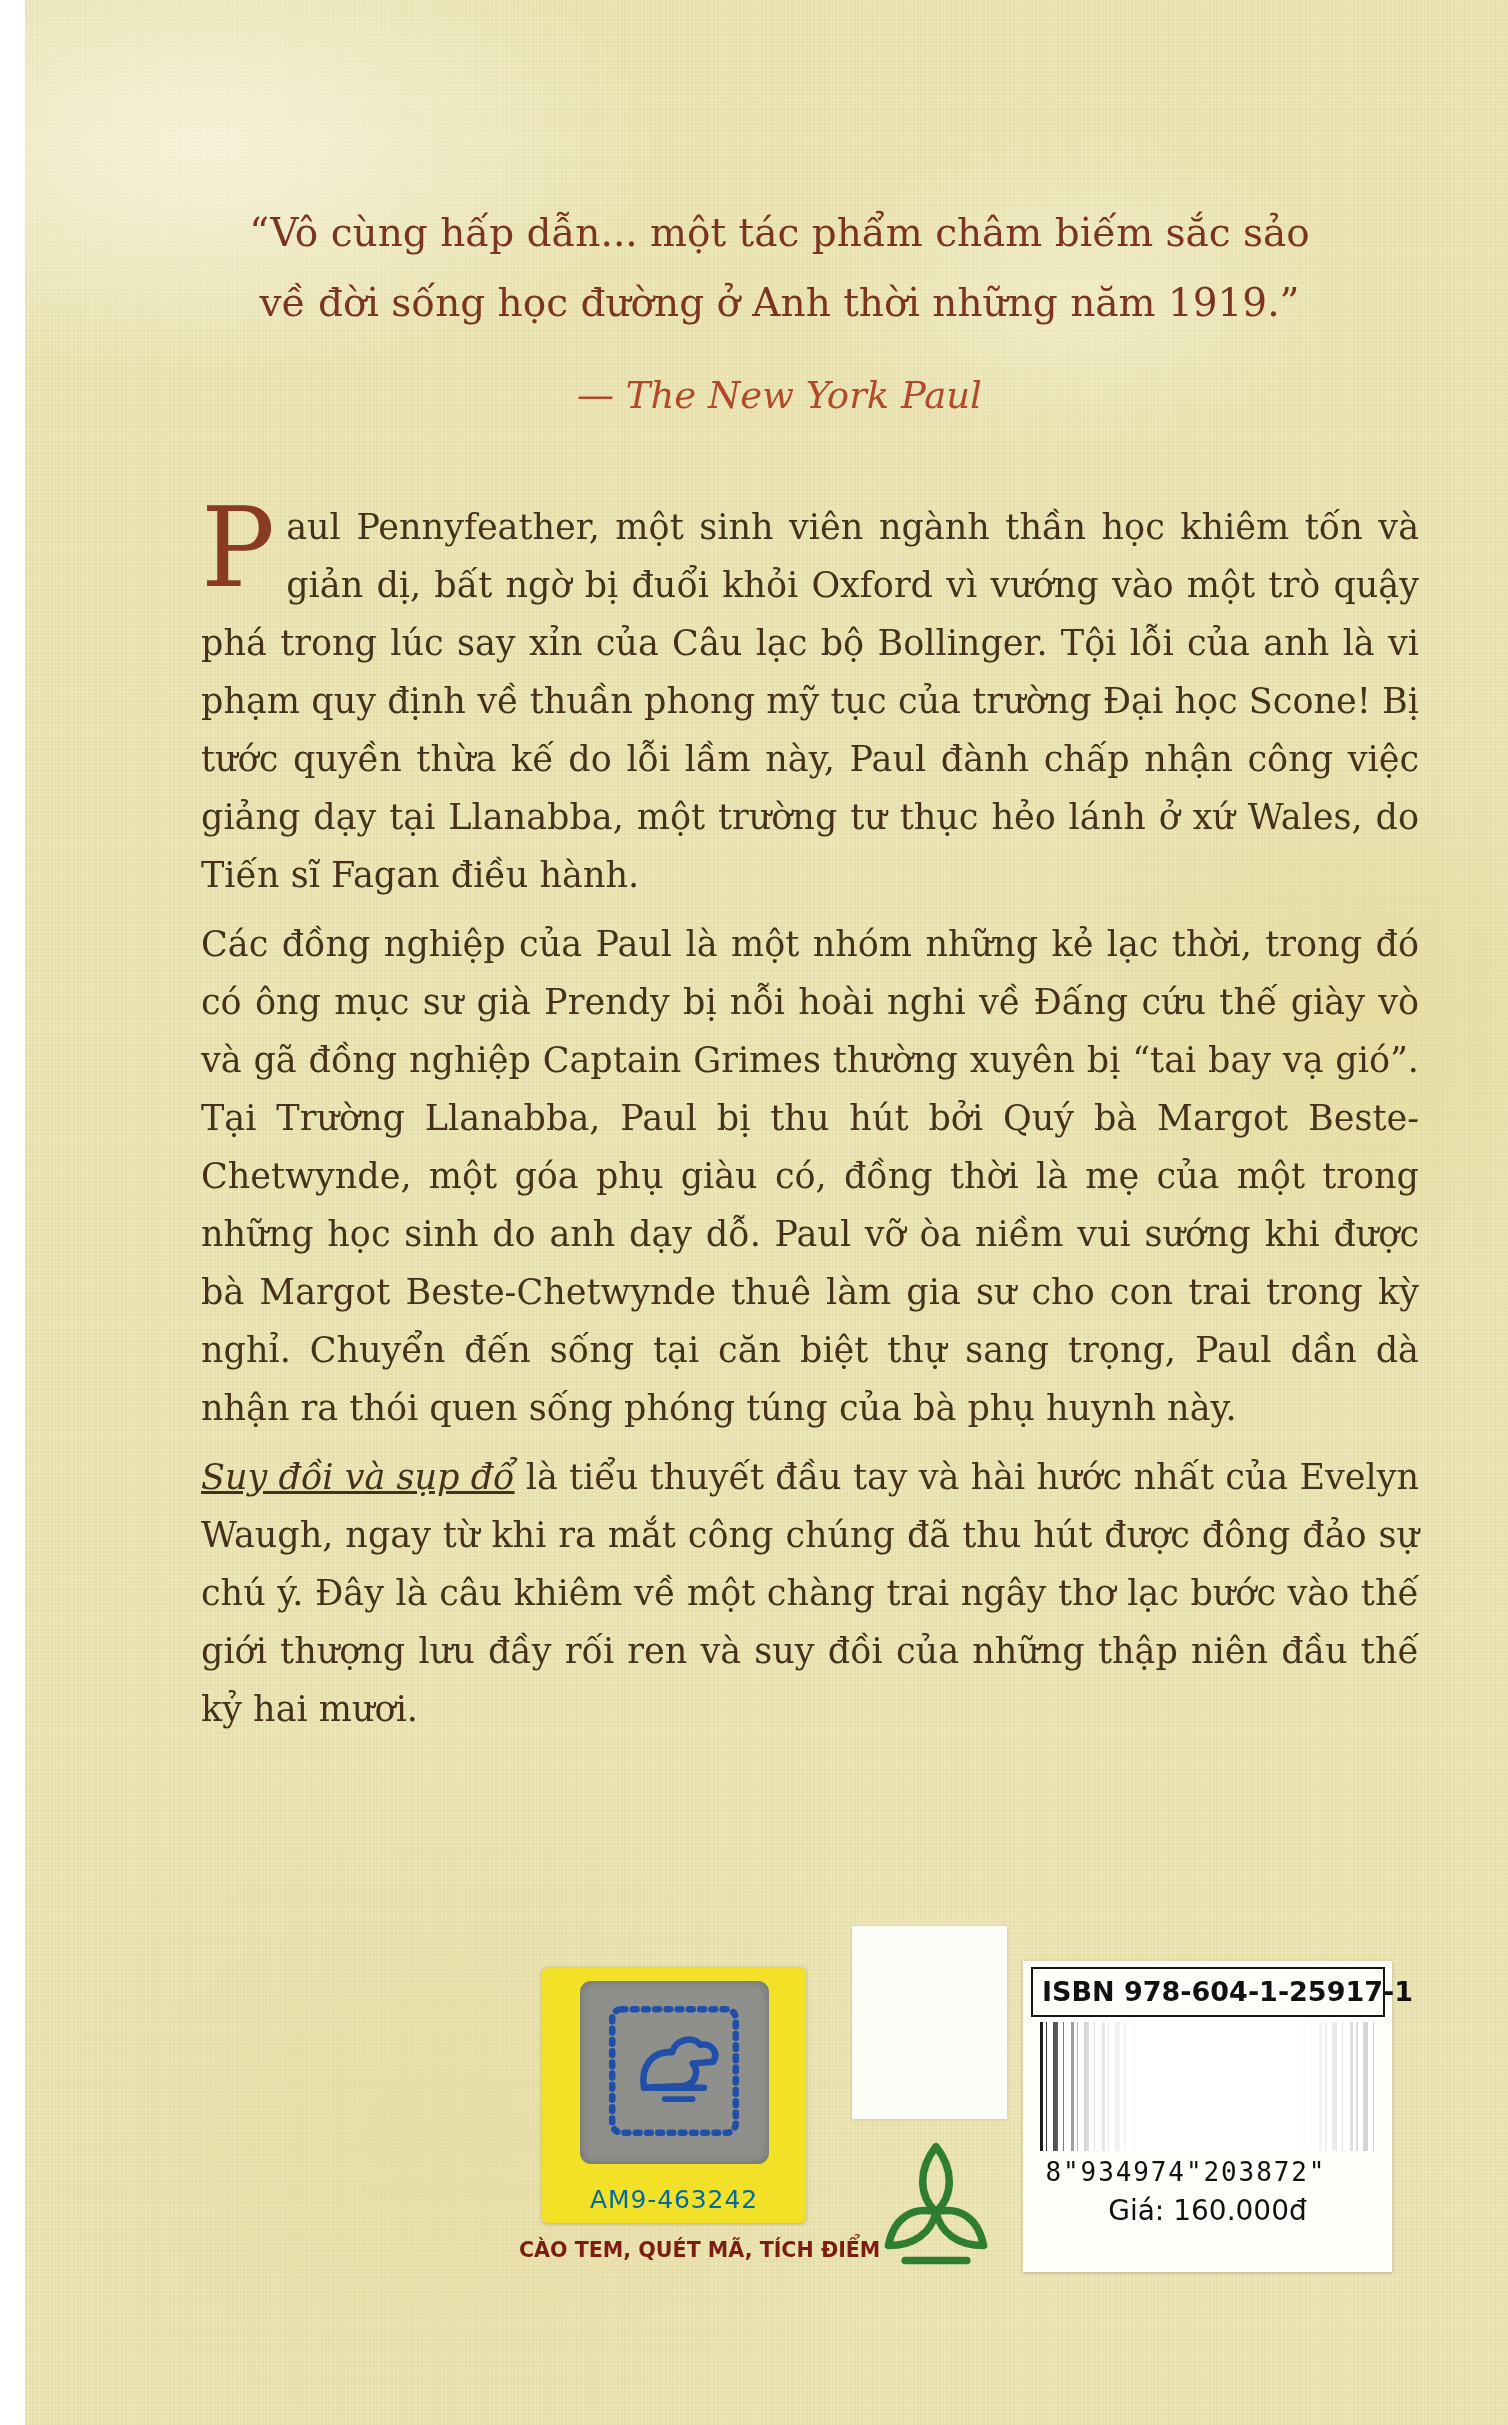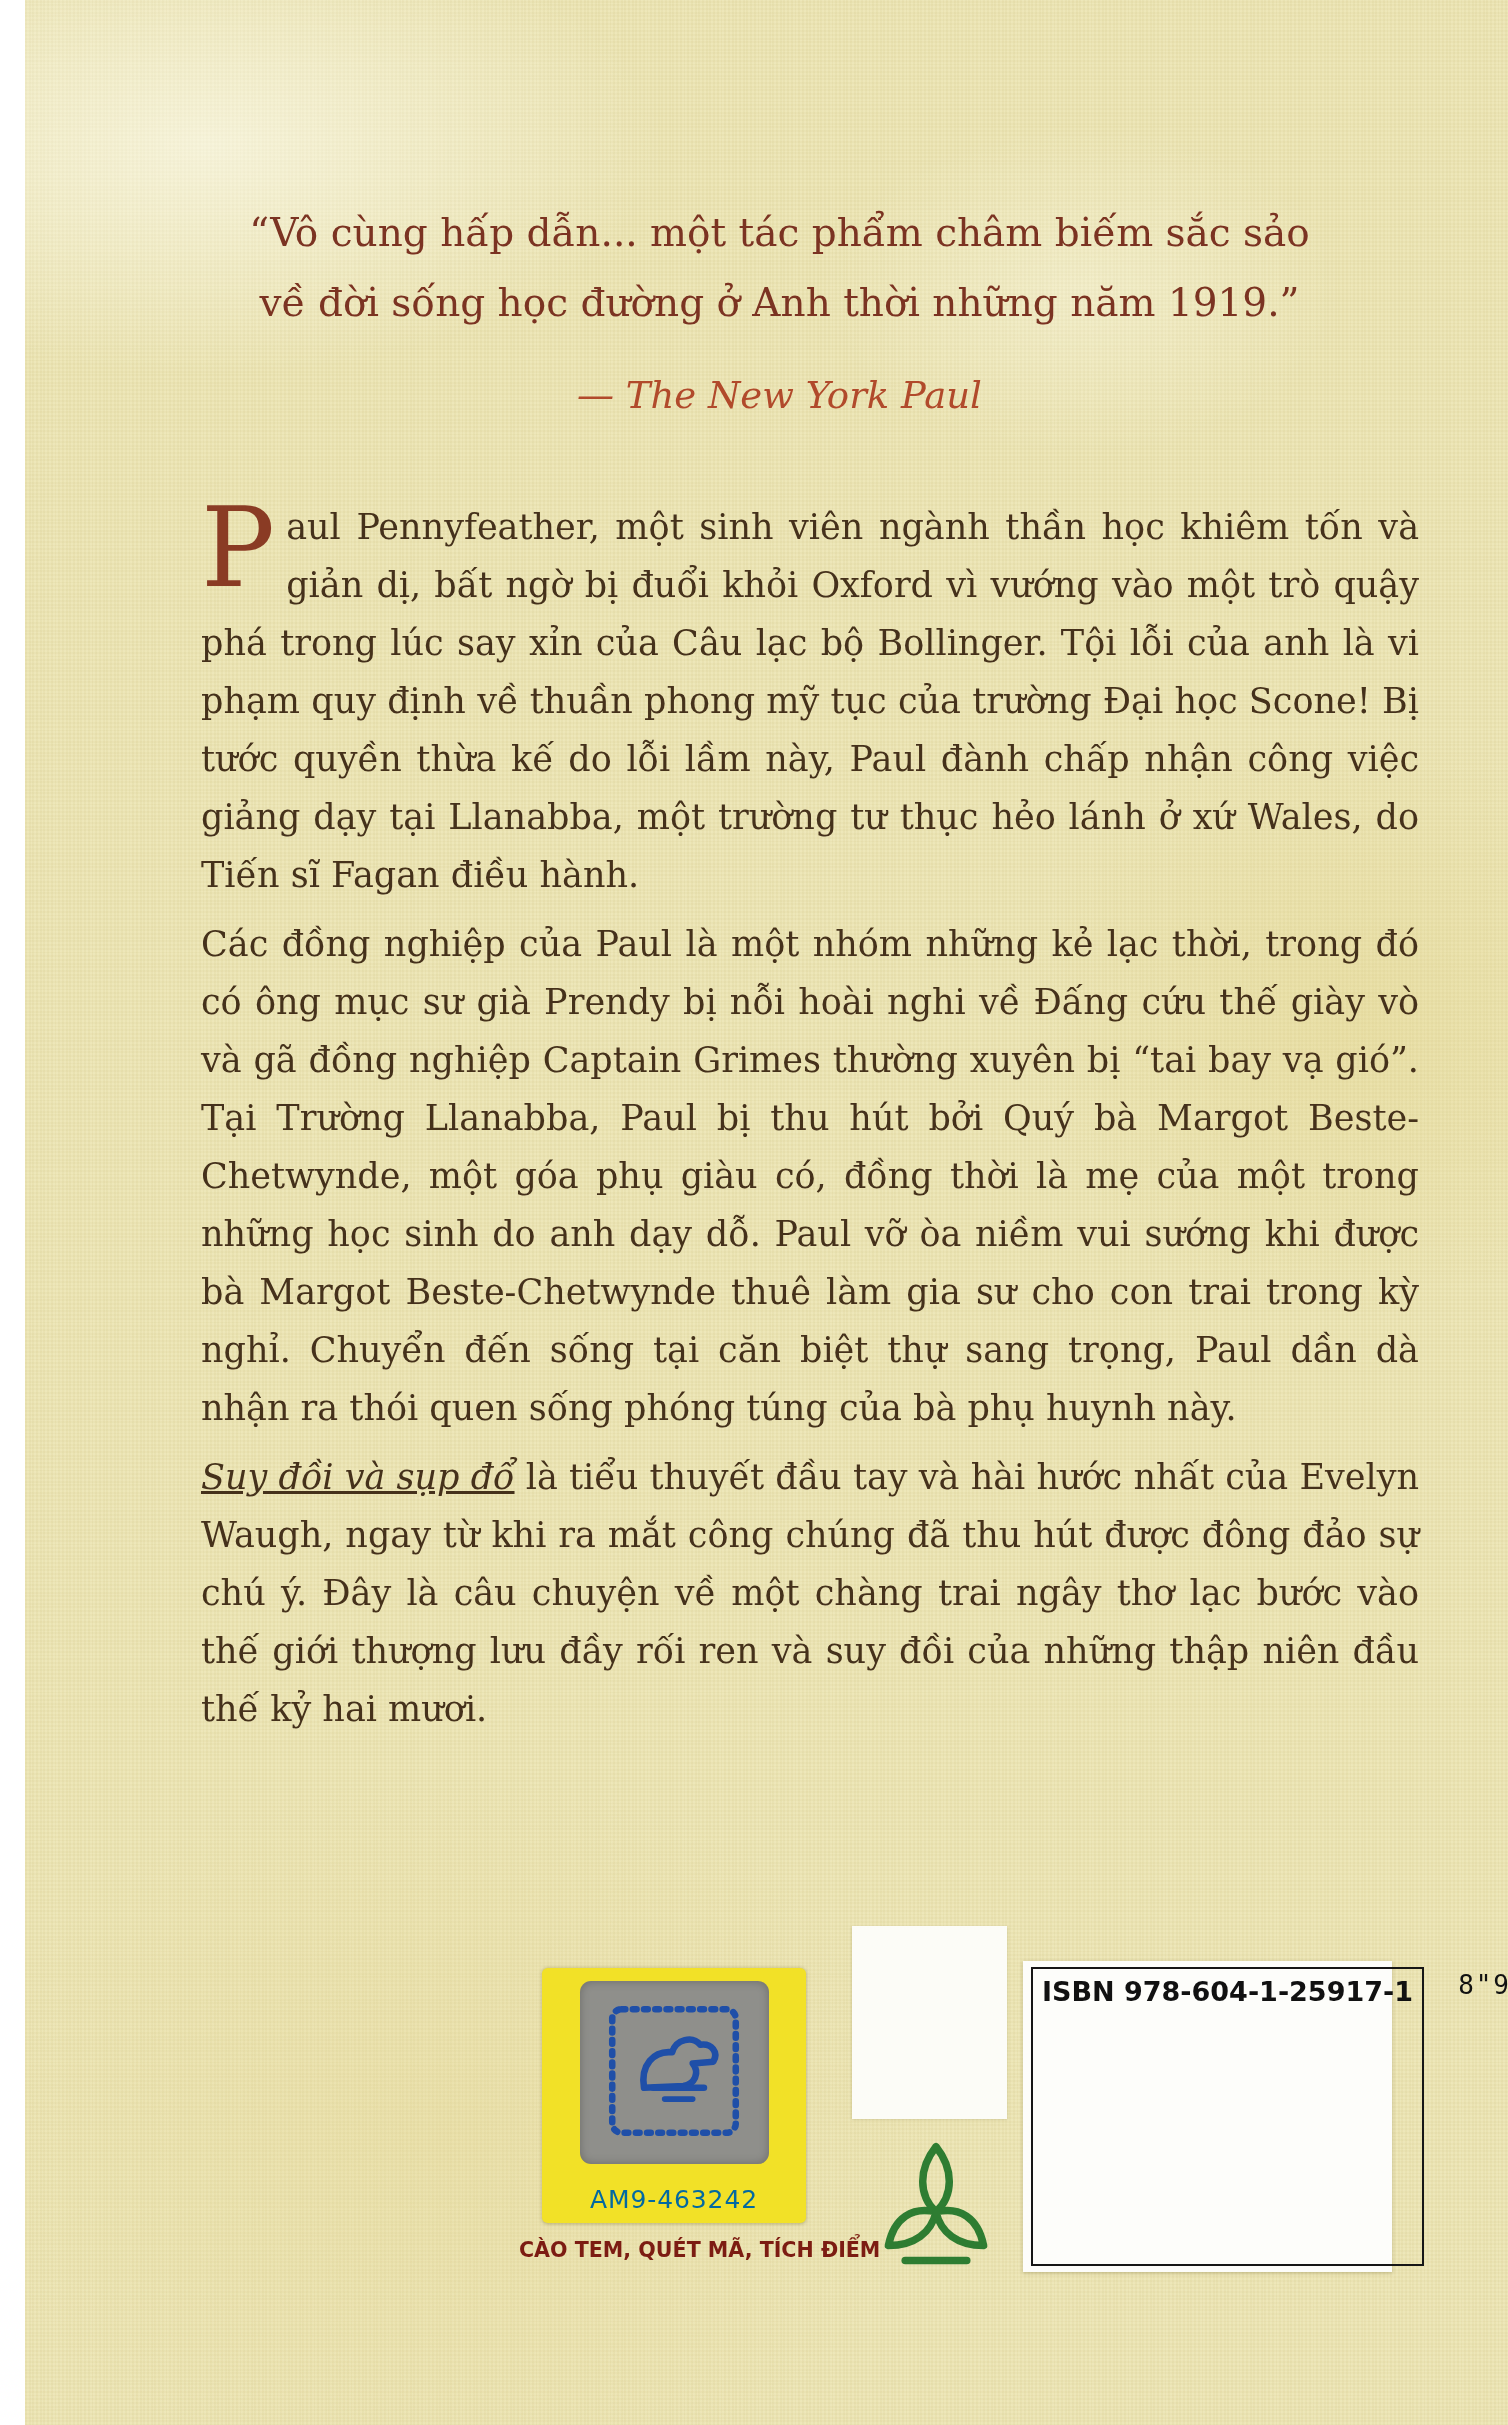--- a/index.html
+++ b/index.html
@@ -136,21 +136,21 @@
 
   .isbn-box {
     position: absolute;
     left: 998px;
     top: 1961px;
     width: 369px;
     height: 311px;
     background: #fdfdfa;
     box-shadow: 0 0.9px 3.7px rgba(90,80,20,0.3);
     display: flex;
-    flex-direction: row;
+    flex-direction: column;
     box-sizing: border-box;
     padding: 5.6px 7.5px;
   }
   .isbn-header {
     border: 2.8px solid #161616;
     padding: 7.5px 9.4px;
     font-family: "DejaVu Sans", sans-serif;
     font-weight: bold;
     font-size: 27px;
     color: #111;
@@ -204,21 +204,21 @@
     <div>về đời sống học đường ở Anh thời những năm 1919.”</div>
     <div class="quote-attribution">— The New York Paul</div>
   </div>
 
   <div class="body-copy">
     <p>
       <span class="dropcap">P</span><span>aul Pennyfeather, một sinh viên ngành thần học khiêm tốn và giản dị, bất ngờ bị đuổi khỏi Oxford vì vướng vào một trò quậy phá trong lúc say xỉn của Câu lạc bộ Bollinger. Tội lỗi của anh là vi phạm quy định về thuần phong mỹ tục của trường Đại học Scone! Bị tước quyền thừa kế do lỗi lầm này, Paul đành chấp nhận công việc giảng dạy tại Llanabba, một trường tư thục hẻo lánh ở xứ Wales, do Tiến sĩ Fagan điều hành.</span>
     </p>
     <p>Các đồng nghiệp của Paul là một nhóm những kẻ lạc thời, trong đó có ông mục sư già Prendy bị nỗi hoài nghi về Đấng cứu thế giày vò và gã đồng nghiệp Captain Grimes thường xuyên bị “tai bay vạ gió”. Tại Trường Llanabba, Paul bị thu hút bởi Quý bà Margot Beste-Chetwynde, một góa phụ giàu có, đồng thời là mẹ của một trong những học sinh do anh dạy dỗ. Paul vỡ òa niềm vui sướng khi được bà Margot Beste-Chetwynde thuê làm gia sư cho con trai trong kỳ nghỉ. Chuyển đến sống tại căn biệt thự sang trọng, Paul dần dà nhận ra thói quen sống phóng túng của bà phụ huynh này.</p>
     <p>
-      <em class="lead-italic">Suy đồi và sụp đổ</em><span> là tiểu thuyết đầu tay và hài hước nhất của Evelyn Waugh, ngay từ khi ra mắt công chúng đã thu hút được đông đảo sự chú ý. Đây là câu chuyện về một chàng trai ngây thơ lạc bước vào thế giới thượng lưu đầy rối ren và suy đồi của những thập niên đầu thế kỷ hai mươi.</span>
+      <em class="lead-italic">Suy đồi và sụp đổ</em><span> là tiểu thuyết đầu tay và hài hước nhất của Evelyn Waugh, ngay từ khi ra mắt công chúng đã thu hút được đông đảo sự chú ý. Đây là câu khiêm về một chàng trai ngây thơ lạc bước vào thế giới thượng lưu đầy rối ren và suy đồi của những thập niên đầu thế kỷ hai mươi.</span>
     </p>
   </div>
 
   <div class="sticker-yellow">
     <div class="stamp-square">
       <span>
         <svg width="150" height="146" viewBox="0 0 160 156">
           <rect x="14" y="12" width="132" height="132" rx="10" fill="none" stroke="#1f4fa8" stroke-width="7" stroke-dasharray="4 8" stroke-linecap="round"></rect>
           <path d="M48 96 C44 72 58 56 78 58 C82 44 100 40 108 50 C120 48 128 58 122 68
                    L100 70 C108 80 102 92 90 94 Z" fill="none" stroke="#1f4fa8" stroke-width="7" stroke-linejoin="round"></path>

